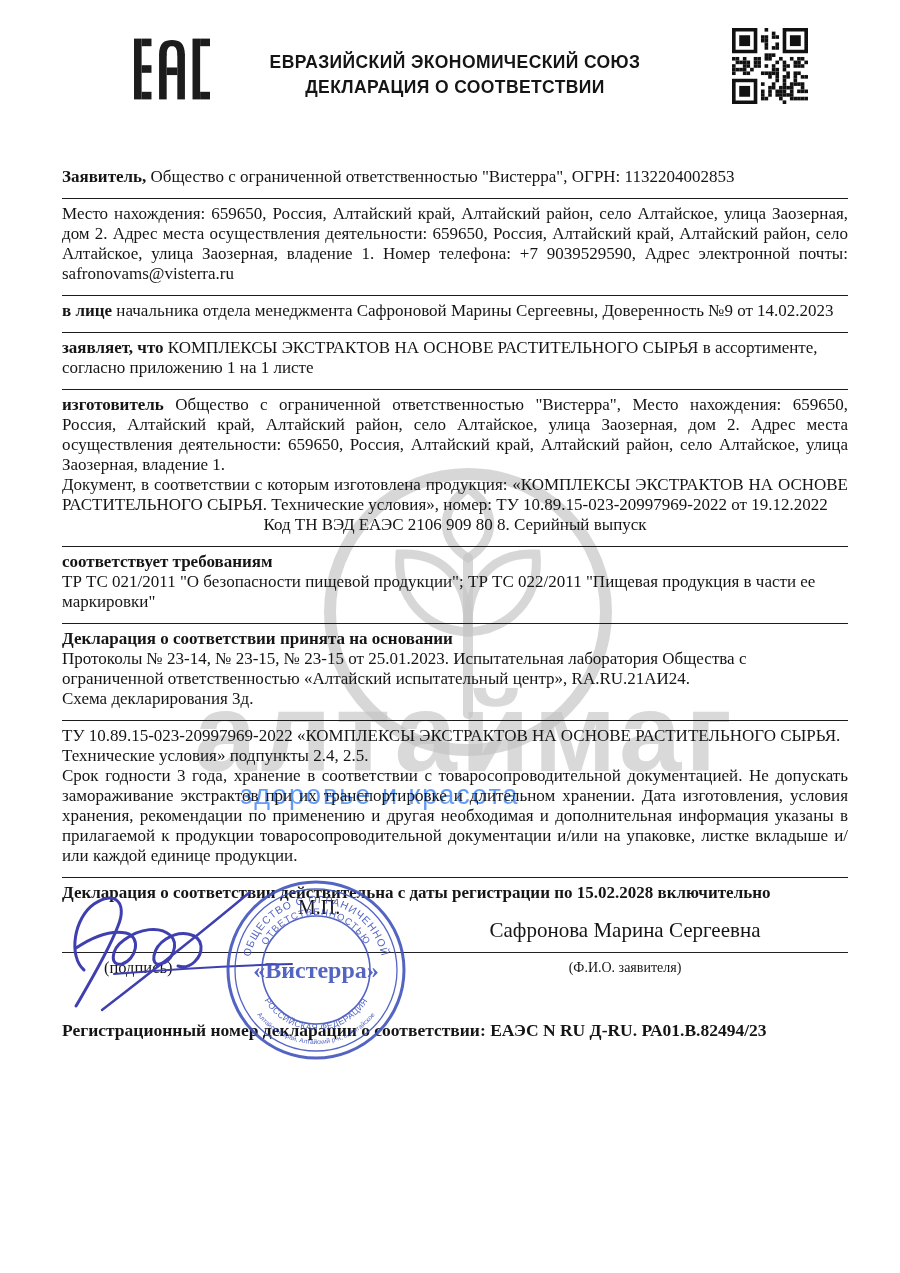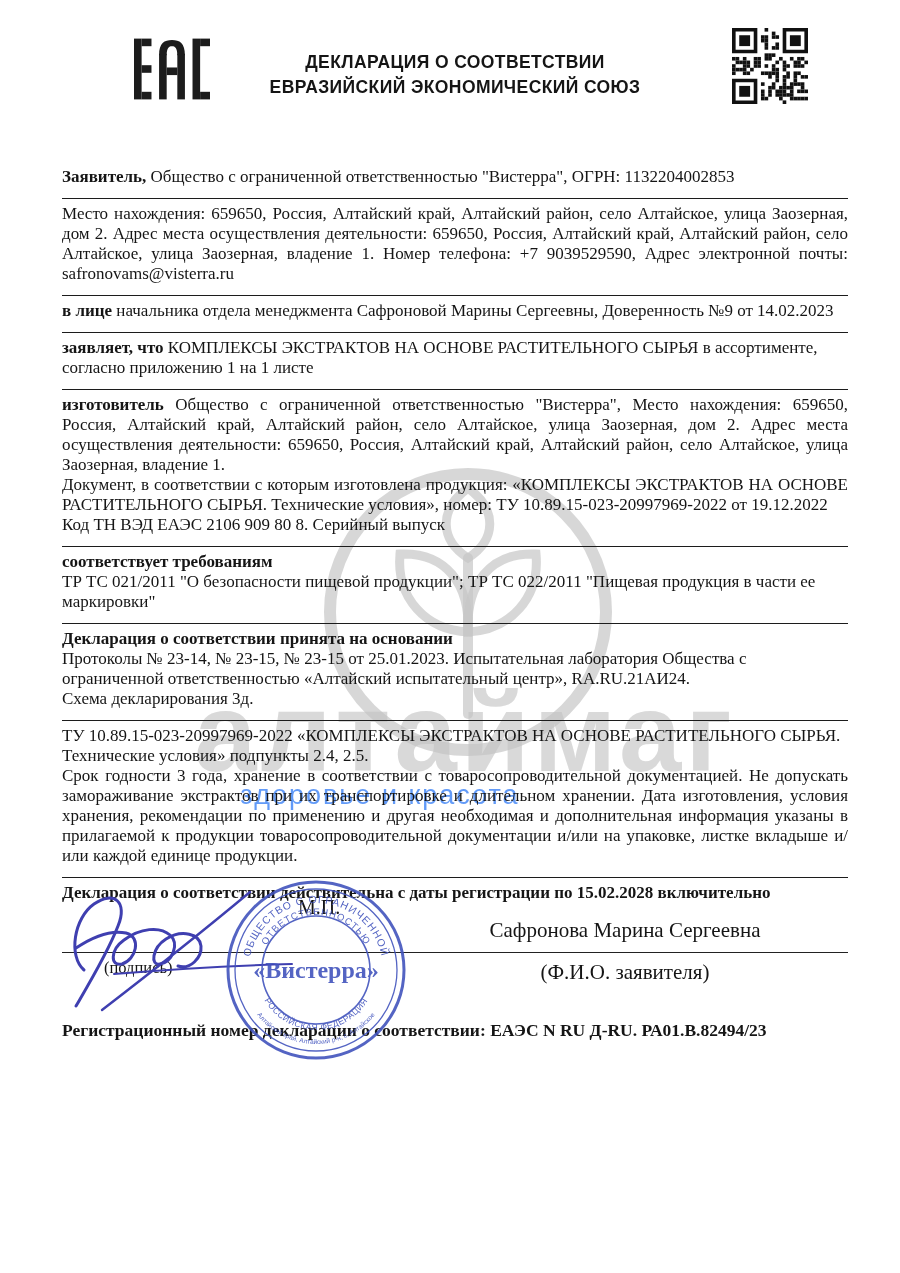--- a/index.html
+++ b/index.html
@@ -20,21 +20,21 @@
   .row.nob{border-bottom:none;}
   .just{text-align:justify;}
   .row p{margin:0;}
   b.lead{font-weight:bold;}
   
   .sig{position:relative;height:96px;}
   .sigline{position:absolute;left:0;right:0;top:38px;border-top:1.6px solid #222;}
   .cap-sign{position:absolute;left:42px;top:44px;font-size:16.5px;}
   .mp{position:absolute;left:236px;top:-18px;font-size:20px;}
   .fio{position:absolute;left:340px;right:0;top:4px;text-align:center;font-size:21px;}
-  .cap-fio{position:absolute;left:340px;right:0;top:46px;text-align:center;font-size:21px;}
+  .cap-fio{position:absolute;left:340px;right:0;top:46px;text-align:center;font-size:14px;}
   .sigsvg{position:absolute;left:-8px;top:-36px;width:280px;height:135px;z-index:3;pointer-events:none;}
   .stampsvg{position:absolute;left:158px;top:-40px;width:192px;height:192px;z-index:3;opacity:.9;pointer-events:none;}
   
   .reg{margin-top:10px;font-size:17.5px;font-weight:bold;}
   .reg .r2{margin-top:19px;}
   
   .wm{position:absolute;left:0;top:0;width:900px;height:1273px;z-index:1;pointer-events:none;padding-left:20px;}
   .wm-logo{position:absolute;left:318px;top:462px;width:300px;height:300px;}
   .wm-brand{position:absolute;left:0;top:668px;width:930px;text-align:center;
             font-family:"Liberation Sans","DejaVu Sans",sans-serif;font-weight:bold;
@@ -74,22 +74,22 @@
           <rect x="33" y="20" width="10" height="60"></rect>
             <rect x="57" y="20" width="10" height="60"></rect>
           <path d="M33 22 C33 6 40 2 50 2 C60 2 67 6 67 22 L57 22 C57 12 54 10 50 10 C46 10 43 12 43 22 Z"></path>
           <rect x="43" y="38" width="14" height="10"></rect>
           <rect x="77" y="0" width="10" height="80"></rect>
             <rect x="87" y="0" width="13" height="10"></rect>
           <rect x="87" y="70" width="13" height="10"></rect>
         </g>
       </svg>
       <div class="titles">
+        <div>ЕВРАЗИЙСКИЙ ЭКОНОМИЧЕСКИЙ СОЮЗ</div>
         <div>ДЕКЛАРАЦИЯ О СООТВЕТСТВИИ</div>
-        <div>ЕВРАЗИЙСКИЙ ЭКОНОМИЧЕСКИЙ СОЮЗ</div>
       </div>
       <div class="qr">
         <svg viewBox="0 0 63 63">
           <rect x="0" y="0" width="63" height="63" fill="#fff"></rect>
           <g fill="#111">
             <g id="qr-modules">
                 <rect x="27" y="0" width="3" height="3"></rect>
                 <rect x="33" y="3" width="3" height="3"></rect>
                 <rect x="24" y="6" width="3" height="3"></rect>
                 <rect x="27" y="6" width="3" height="3"></rect>
@@ -237,21 +237,21 @@
 
       <div class="row">
         <p><b class="lead">заявляет, что</b>
         <span>КОМПЛЕКСЫ ЭКСТРАКТОВ НА ОСНОВЕ РАСТИТЕЛЬНОГО СЫРЬЯ в ассортименте, согласно приложению 1 на 1 листе</span></p>
       </div>
 
       <div class="row just">
         <p><b class="lead">изготовитель</b>
         <span>Общество с ограниченной ответственностью "Вистерра", Место нахождения: 659650, Россия, Алтайский край, Алтайский район, село Алтайское, улица Заозерная, дом 2. Адрес места осуществления деятельности: 659650, Россия, Алтайский край, Алтайский район, село Алтайское, улица Заозерная, владение 1.</span></p>
         <p>Документ, в соответствии с которым изготовлена продукция: «КОМПЛЕКСЫ ЭКСТРАКТОВ НА ОСНОВЕ РАСТИТЕЛЬНОГО СЫРЬЯ.  Технические условия», номер: ТУ 10.89.15-023-20997969-2022 от 19.12.2022</p>
-        <p style="text-align:left">Код ТН ВЭД ЕАЭС 2106 909 80 8.  Серийный выпуск</p>
+        <p style="text-align:center">Код ТН ВЭД ЕАЭС 2106 909 80 8.  Серийный выпуск</p>
       </div>
 
       <div class="row">
         <p><b class="lead">соответствует требованиям</b></p>
         <p>ТР ТС 021/2011 "О безопасности пищевой продукции"; ТР ТС 022/2011 "Пищевая продукция в части ее маркировки"</p>
       </div>
 
       <div class="row">
         <p><b class="lead">Декларация о соответствии принята на основании</b></p>
         <p>Протоколы № 23-14, № 23-15,  № 23-15 от 25.01.2023.  Испытательная лаборатория Общества с ограниченной ответственностью «Алтайский испытательный центр», RA.RU.21АИ24.</p>

